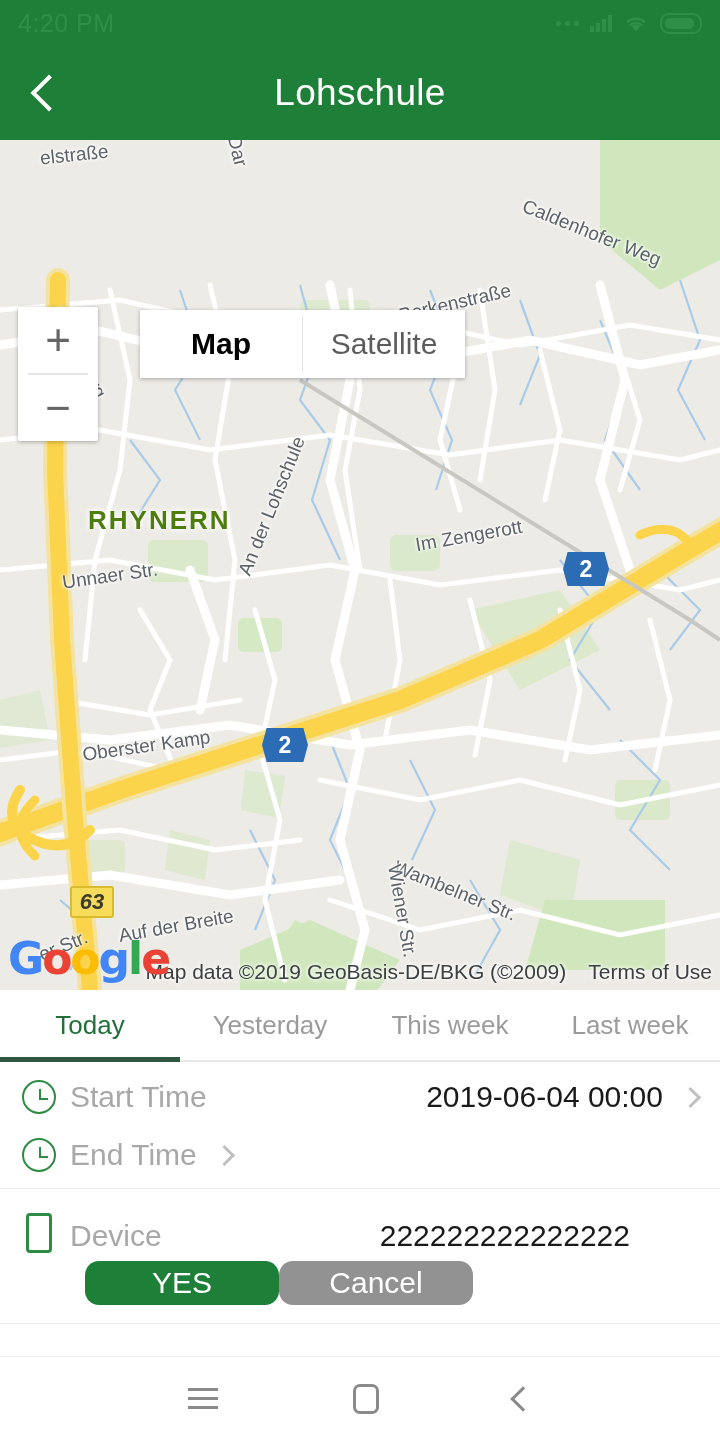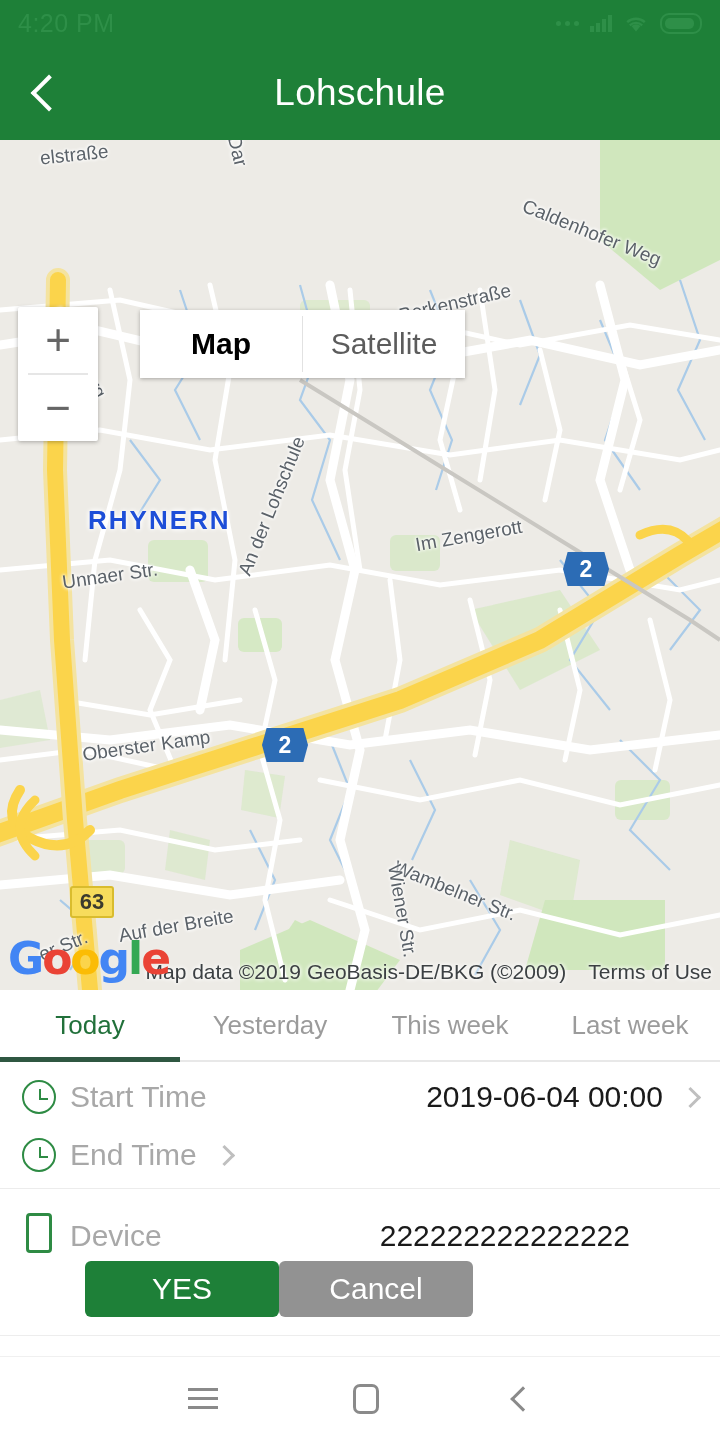--- a/index.html
+++ b/index.html
@@ -98,21 +98,21 @@
     position:absolute;z-index:5;width:44px;height:32px;background:#F7DC5C;
     border:2px solid #D9BC2E;display:flex;align-items:center;justify-content:center;
     color:#3B3B2E;font-size:22px;font-weight:bold;border-radius:3px;
   }
   .map-label{
     position:absolute; z-index:4; color:#5B6269;
     font-size:19px; white-space:nowrap; pointer-events:none;
     text-shadow:0 0 4px #fff,0 0 4px #fff,0 0 3px #fff;
   }
   .place-label{
-    position:absolute; z-index:4; color:#1d4ed8;
+    position:absolute; z-index:4; color:#4d7c0f;
     font-size:26px;font-weight:bold;letter-spacing:2px;white-space:nowrap;
     text-shadow:0 0 5px #fff,0 0 5px #fff;
   }
   .attrib{
     position:absolute;bottom:6px;left:0;right:0;z-index:7;
     display:flex; align-items:flex-end; justify-content:flex-end; gap:22px;
     padding-right:8px; font-size:21px;color:#3C4043;
   }
   .attrib span{ text-shadow:0 0 4px #fff,0 0 4px #fff; }
   .gmark{
@@ -163,21 +163,21 @@
   .chev-right{
     width:15px;height:15px;border-right:3px solid #BFBFBF;border-top:3px solid #BFBFBF;
     transform:rotate(45deg); margin-left:20px; flex:none;
   }
 
   
   .actions{
     display:flex; gap:0; padding:8px 0 18px; background:#fff;
   }
   .btn{
-    width:194px; height:56px; border:none; border-radius:6px;
+    width:194px; height:44px; border:none; border-radius:14px;
     font-size:30px; color:#fff; font-family:"Liberation Sans", sans-serif;
   }
   .btn-yes{ background:#1E8038; margin-left:85px; }
   .btn-cancel{ background:#929292; }
 
   
   .navbar{
     position:absolute; bottom:0; left:0; right:0; height:84px;
     background:#fff; border-top:1px solid #F0F0F0;
     display:flex; align-items:center; justify-content:space-around;
@@ -328,21 +328,21 @@
   <div class="map-label" style="left:82px;top:595px;transform:rotate(-8deg);">Oberster Kamp</div>
   <div class="map-label" style="left:118px;top:775px;transform:rotate(-10deg);">Auf der Breite</div>
   <div class="map-label" style="left:390px;top:740px;transform:rotate(22deg);">Wambelner Str.</div>
   <div class="map-label" style="left:355px;top:760px;transform:rotate(80deg);">Wiener Str.</div>
   <div class="map-label" style="left:38px;top:795px;transform:rotate(-22deg);">er Str.</div>
 
   <div class="place-label" style="left:88px;top:365px;">RHYNERN</div>
 
   <div class="shield" style="left:563px;top:412px;">2</div>
   <div class="shield" style="left:262px;top:588px;">2</div>
-  <div class="shield-yellow" style="left:70px;top:746px;">63</div>
+  <div class="shield-yellow" style="left:70px;top:746px;font-style:italic;">63</div>
 
   <div class="map-type-switch">
     <div class="map-type-btn active">Map</div>
     <div class="map-type-sep"></div>
     <div class="map-type-btn">Satellite</div>
   </div>
 
   <div class="zoom-ctrl">
     <div class="zoom-btn">+</div>
     <div class="zoom-sep"></div>

